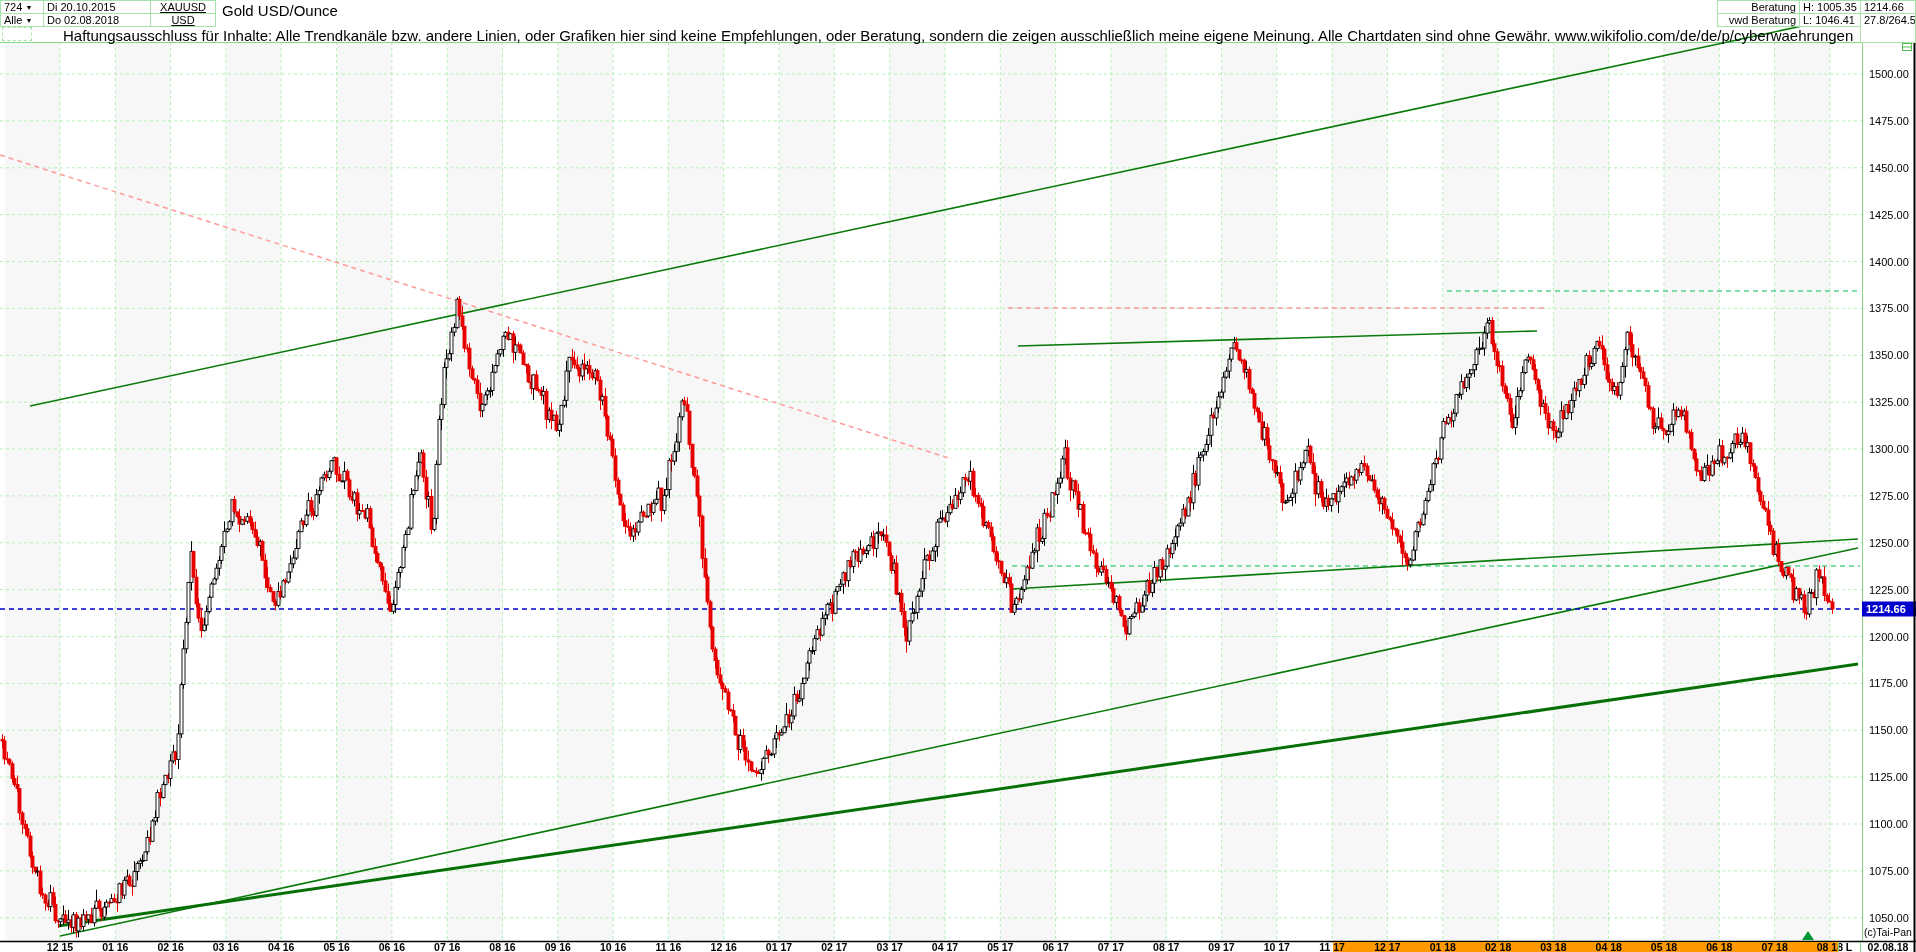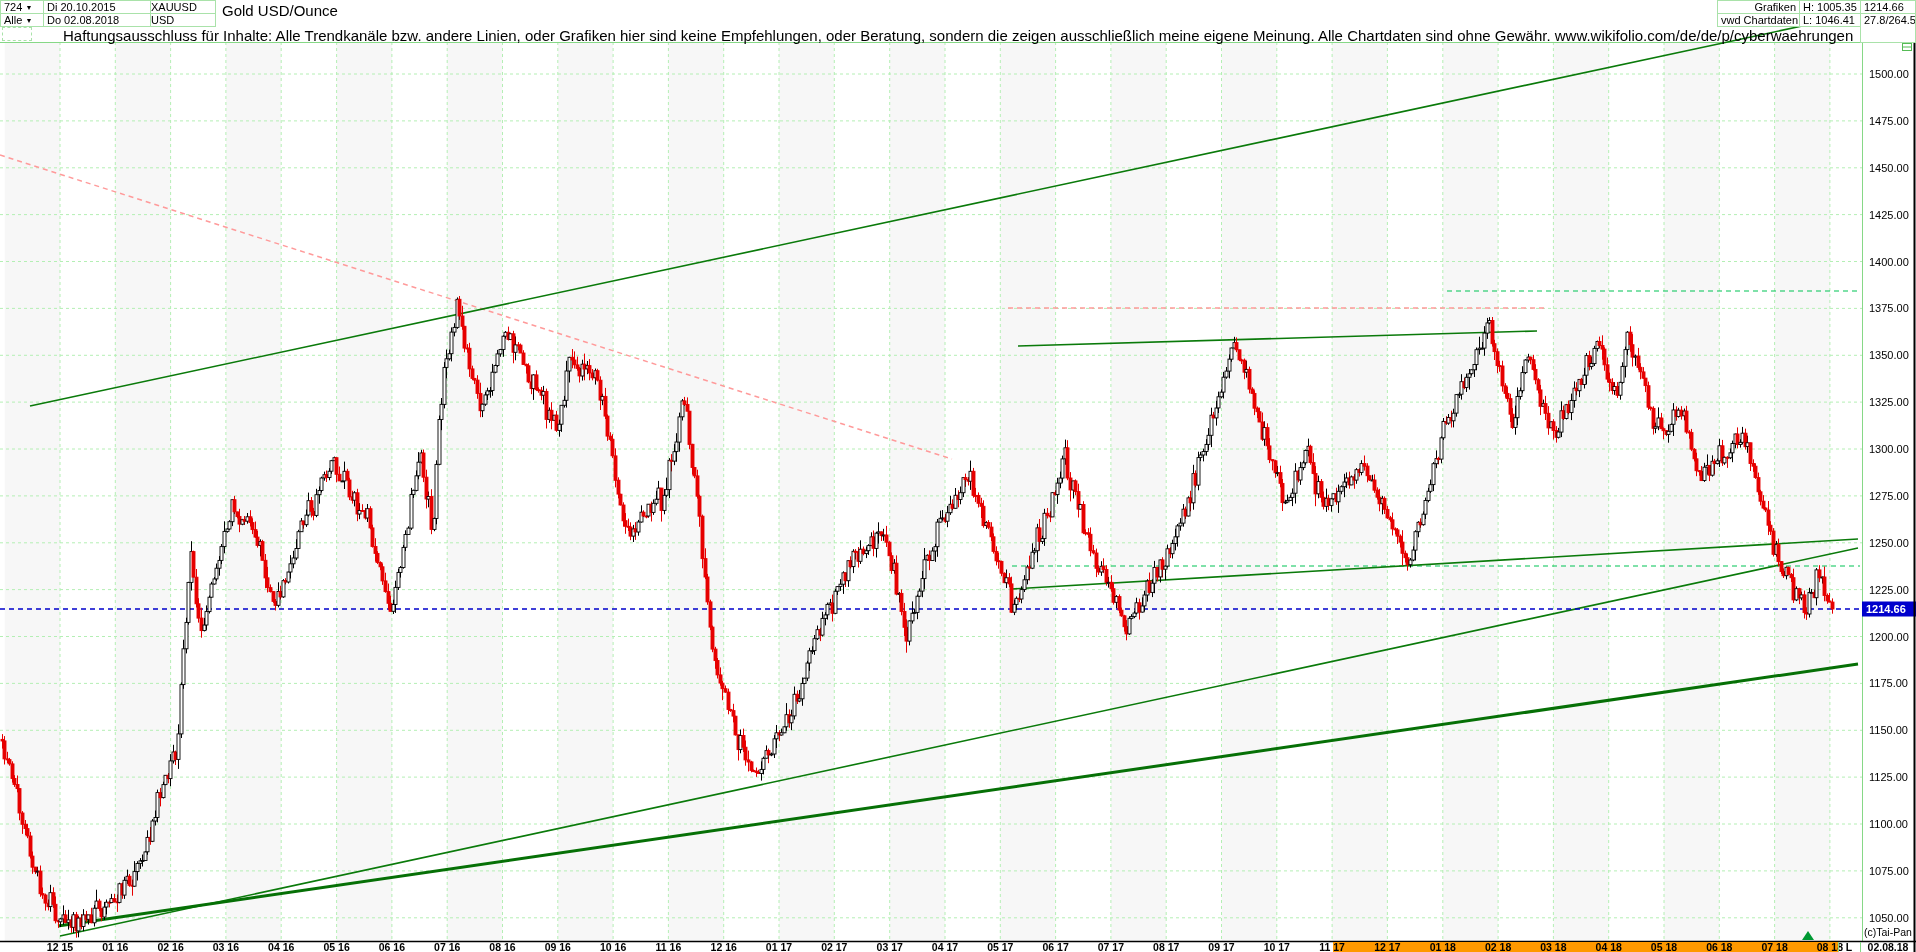--- a/index.html
+++ b/index.html
@@ -5,21 +5,21 @@
   html,body{margin:0;padding:0;width:1916px;height:952px;overflow:hidden;background:#fff;
     font-family:"Liberation Sans","DejaVu Sans",sans-serif;-webkit-font-smoothing:none;}
   #app{position:relative;width:1916px;height:952px;background:#fff;}
   #chart-svg{position:absolute;left:0;top:0;}
   .cell{position:absolute;box-sizing:border-box;border:1px solid #a9e2a9;background:#fff;
     font-size:11px;line-height:12px;color:#000;white-space:nowrap;overflow:hidden;}
   .cell .pad{padding:0 3px;}
   .txt{position:absolute;font-size:15px;color:#000;white-space:nowrap;}
   .arrow{font-size:7px;vertical-align:1px;}
   .r{text-align:right;}
-  .c{}
+  .c{text-align:center;text-decoration:underline;}
 </style>
 </head>
 <body>
 
 <div id="app">
 
   <svg id="chart-svg" width="1916" height="952">
       <rect x="0" y="0" width="1916" height="952" fill="#fff"></rect>
       <g>
         <rect x="4.7" y="42" width="55.3" height="899" fill="#f7f7f7"></rect>
@@ -920,30 +920,30 @@
   </div>
   <div class="cell" style="left:43px;top:13px;width:108px;height:14px;">
     <span class="pad">Do 02.08.2018</span>
   </div>
   <div class="cell c" style="left:150px;top:13px;width:66px;height:14px;">
     <span>USD</span>
   </div>
   <div class="txt" style="left:222px;top:2px;">Gold USD/Ounce</div>
 
   <div class="cell r" style="left:1717px;top:0;width:83px;height:14px;">
-    <span class="pad">Grafiken</span>
+    <span class="pad">Beratung</span>
   </div>
   <div class="cell" style="left:1799px;top:0;width:62px;height:14px;">
     <span class="pad">H: 1005.35</span>
   </div>
   <div class="cell" style="left:1860px;top:0;width:56px;height:14px;">
     <span class="pad">1214.66</span>
   </div>
   <div class="cell r" style="left:1717px;top:13px;width:83px;height:14px;">
-    <span class="pad">vwd Chartdaten</span>
+    <span class="pad">vwd Beratung</span>
   </div>
   <div class="cell" style="left:1799px;top:13px;width:62px;height:14px;">
     <span class="pad">L: 1046.41</span>
   </div>
   <div class="cell" style="left:1860px;top:13px;width:56px;height:30px;">
     <span class="pad">27.8/264.5</span>
   </div>
 
   <div class="cell" style="left:2px;top:27px;width:30px;height:14px;border-style:dashed;"></div>
   <div class="txt" style="left:63px;top:27px;">Haftungsausschluss für Inhalte: Alle Trendkanäle bzw. andere Linien, oder Grafiken hier sind keine Empfehlungen, oder Beratung, sondern die zeigen ausschließlich meine eigene Meinung. Alle Chartdaten sind ohne Gewähr.  www.wikifolio.com/de/de/p/cyberwaehrungen</div>

